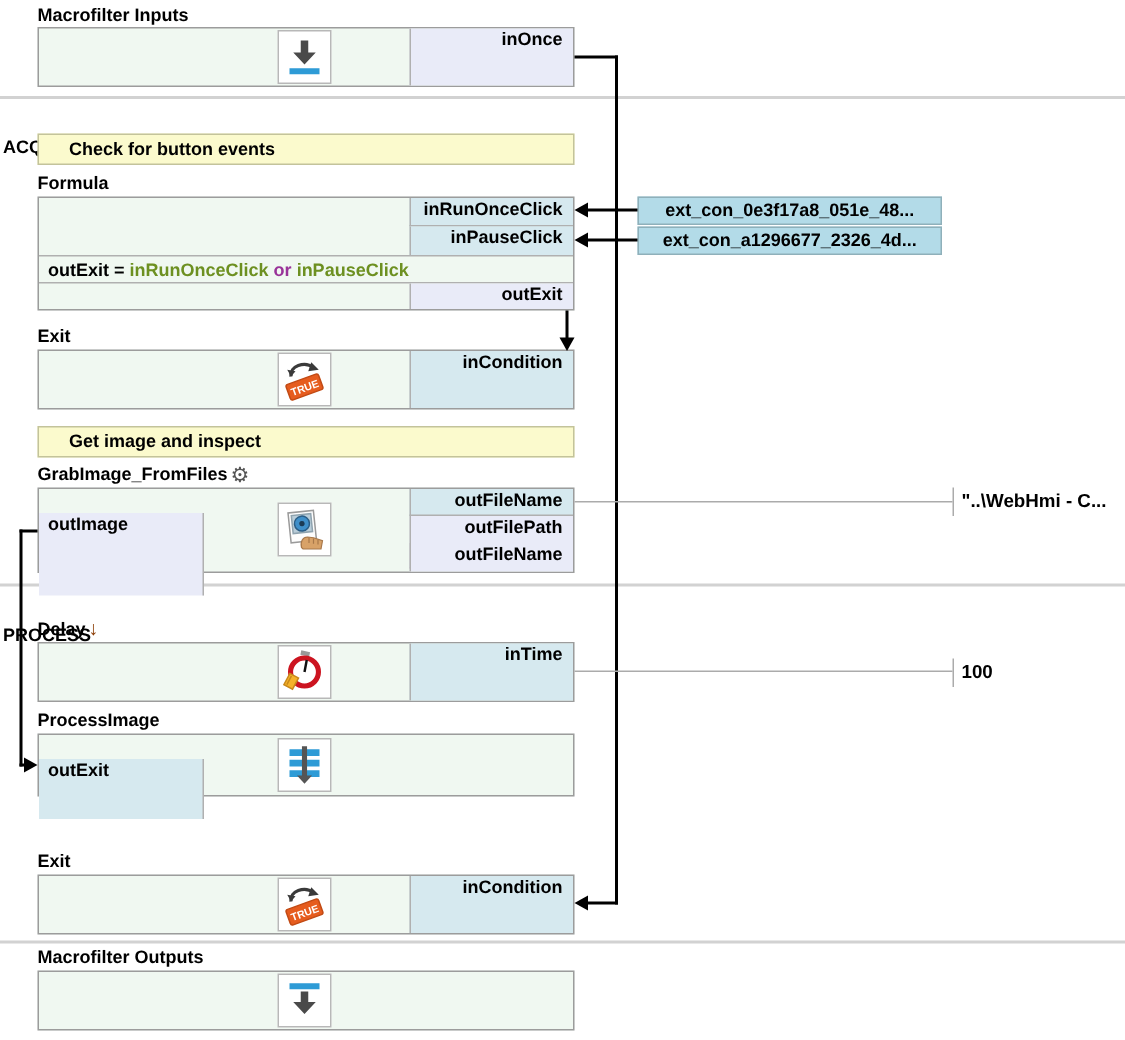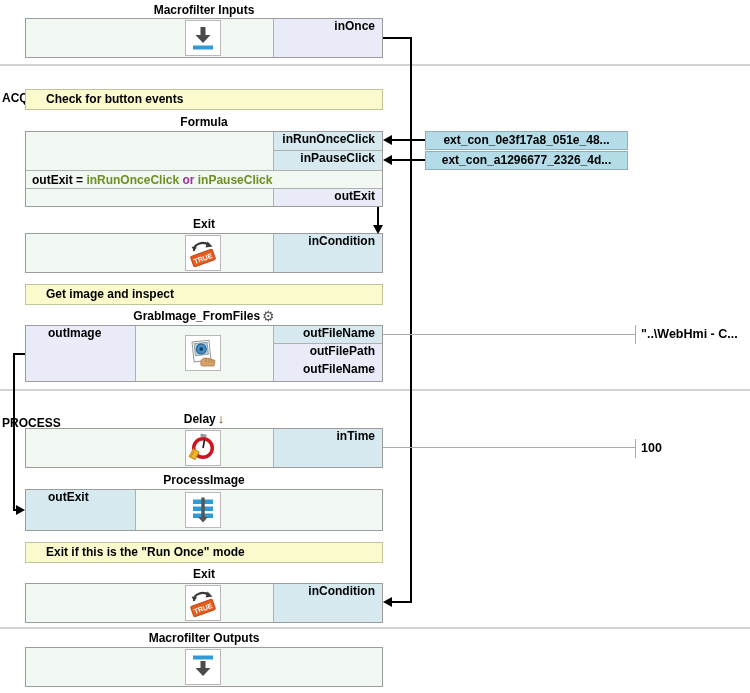--- a/index.html
+++ b/index.html
@@ -6,30 +6,30 @@
   body {
     width:750px; height:693px; background:#ffffff; overflow:hidden; position:relative;
     font-family:"Liberation Sans", sans-serif; font-weight:bold; color:#000;
   }
   .canvas { position:absolute; left:0; top:0; width:750px; height:693px; }
 
   .divider { position:absolute; left:0; width:750px; height:2px; background:#d2d2d2; }
   .section-label { position:absolute; font-size:12px; font-weight:bold;margin-top:24px; }
 
   .btitle { position:absolute; left:25px; width:358px; height:14px; line-height:14px;
-            text-align:center; font-size:12px; font-weight:bold; }
+            text-align:left; font-size:12px; font-weight:bold; }
   .gear { font-size:14px; color:#555; margin-left:2px; vertical-align:-1px; font-weight:normal; }
   .waitmark { color:#8a3a00; font-size:13px; margin-left:2px; }
 
   .block { position:absolute; left:25px; width:358px; box-sizing:border-box;
            border:1px solid #9c9c9c; background:#f0f8f1; }
   .cell { position:absolute; box-sizing:border-box; font-size:12px; font-weight:bold;
           display:flex; align-items:flex-start; overflow:hidden; white-space:nowrap; }
   .cell-r { right:0; width:109px; border-left:1px solid #b0b0b0; justify-content:flex-end; padding-right:7px; }
-  .cell-l { left:0; width:110px; border-right:1px solid #b0b0b0; padding-left:22px; }
+  .cell-l { left:0; width:110px; border-right:1px solid #b0b0b0; padding-left:6px;margin-top:16px; }
   .in  { background:#d6e9ef; }
   .out { background:#e9ebf8; }
   .hline { position:absolute; left:0; right:0; height:1px; background:#b0b0b0; }
 
   .formula-row { position:absolute; left:0; right:0; display:flex; align-items:center;
                  padding-left:6px; font-size:12px; white-space:pre; }
   .f-var { color:#6d9021; }
   .f-op  { color:#993399; }
 
   .iconbox { position:absolute; width:36px; height:36px; box-sizing:border-box;
@@ -179,21 +179,20 @@
       <svg width="30" height="30" viewBox="0 0 30 30">
         <rect x="5" y="4.5" width="20" height="4.5" fill="#2e9bd6"></rect>
         <rect x="5" y="11.5" width="20" height="4.5" fill="#2e9bd6"></rect>
         <rect x="5" y="18.5" width="20" height="4.5" fill="#2e9bd6"></rect>
         <rect x="13.3" y="2.5" width="3.4" height="20" fill="#555"></rect>
         <path d="M10 22 h10 l-5 5.5 z" fill="#555"></path>
       </svg>
     </div>
   </div>
 
-  <div class="comment" style="top:542px">Exit if this is the "Run Once" mode</div>
 
   <div class="btitle" style="top:567px"><span>Exit</span></div>
   <div class="block" style="top:583px;height:40px">
     <div class="iconbox" style="left:159px;top:1px">
       <svg width="30" height="30" viewBox="0 0 30 30">
         <path d="M6 13 C5 6, 15 2.5, 21 7" fill="none" stroke="#3a3a3a" stroke-width="2.2"></path>
         <path d="M19.5 3.5 L24.5 8.5 L17.5 9.5 Z" fill="#3a3a3a"></path>
         <path d="M6 13 L3.5 8.5 L9 9.5 Z" fill="#3a3a3a"></path>
         <g transform="rotate(-20 15 20)">
           <rect x="3.5" y="14.5" width="23" height="11" rx="1.5" fill="#e65c1e" stroke="#c24a14"></rect>

